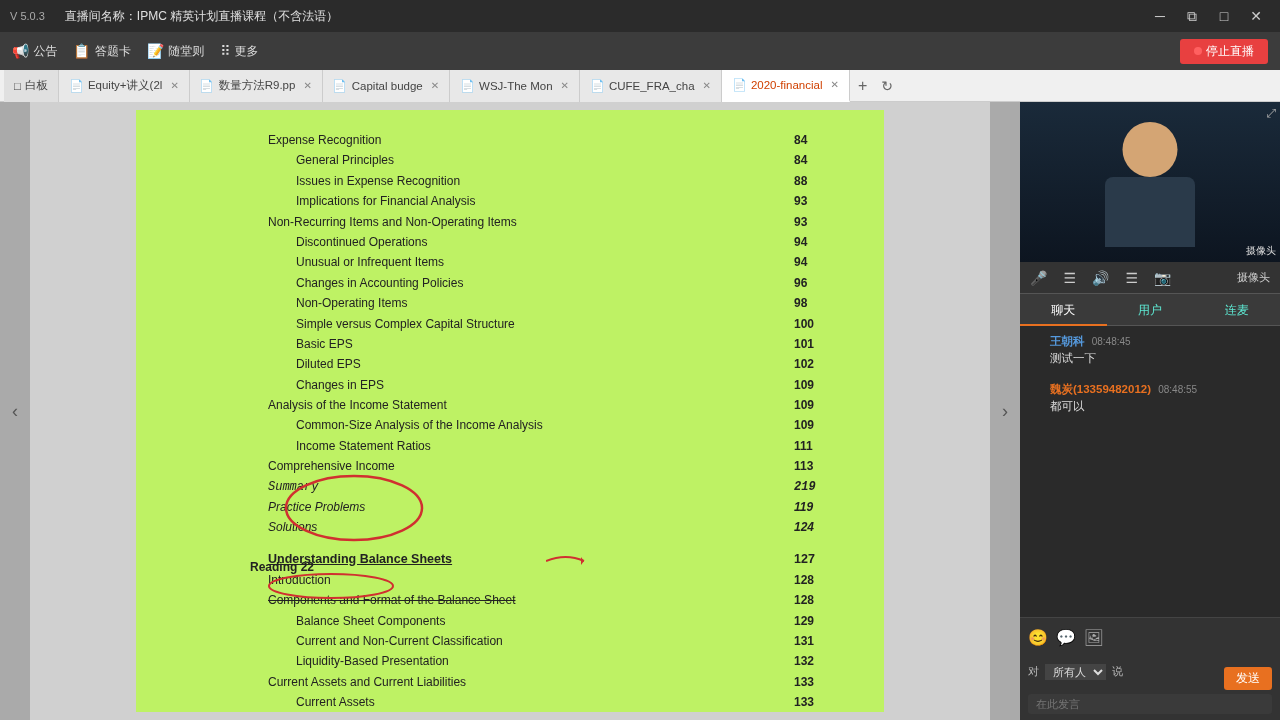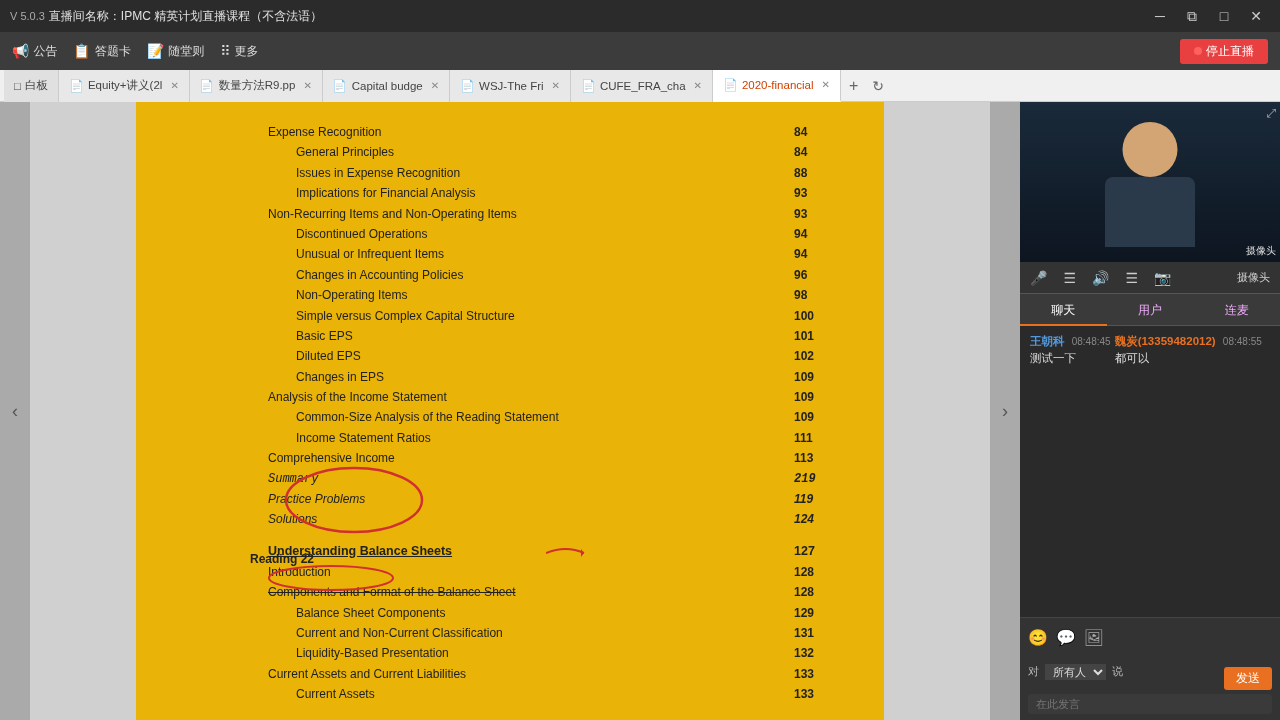--- a/index.html
+++ b/index.html
@@ -1,21 +1,21 @@
 <!DOCTYPE html>
 <html><head>
   <meta charset="utf-8">
   <style>
     * { margin: 0; padding: 0; box-sizing: border-box; }
     body { width: 1280px; height: 720px; overflow: hidden; background: #c8c8c8; font-family: 'Microsoft YaHei', Arial, sans-serif; font-size: 13px; }
 
     
     .top-bar {
       height: 32px; background: #2b2b2b; display: flex; align-items: center;
-      padding: 0 10px; color: #e0e0e0; font-size: 12px; gap: 4px;
+      padding: 0 10px; color: #e0e0e0; font-size: 12px; gap: 20px;
     }
     .version-tag { color: #aaa; font-size: 11px; }
     .top-controls { margin-left: auto; display: flex; gap: 4px; }
     .top-ctrl-btn { width: 28px; height: 22px; background: transparent; border: none; color: #ccc; cursor: pointer; font-size: 14px; display: flex; align-items: center; justify-content: center; }
 
     
     .toolbar-row {
       height: 38px; background: #3c3c3c; display: flex; align-items: center;
       padding: 0 12px; gap: 16px;
     }
@@ -58,21 +58,21 @@
       flex-shrink: 0; z-index: 10;
     }
 
     
     .content-area {
       flex: 1; background: #d0d0d0; display: flex; align-items: stretch; position: relative;
     }
 
     
     .pdf-viewer {
-      flex: 1; background: #eab308; margin: 0 auto;
+      flex: 1; background: #bef264; margin: 8px auto;
       overflow: hidden; position: relative;
       max-width: 748px; width: 100%;
     }
     .pdf-page {
       padding: 20px 50px 20px 100px; font-size: 12.5px; color: #222;
       line-height: 1.7; position: relative;
     }
 
     
     .toc-entry { display: flex; justify-content: space-between; align-items: baseline; }
@@ -114,28 +114,28 @@
     .ctrl-icon { color: #ccc; font-size: 14px; cursor: pointer; }
     .camera-label { color: #ccc; font-size: 11px; margin-left: auto; }
 
     
     .chat-tabs {
       height: 32px; background: #3a3a3a; display: flex; 
       border-bottom: 1px solid #555;
     }
     .chat-tab {
       flex: 1; text-align: center; height: 32px; line-height: 32px;
-      color: #f0abfc; font-size: 12px; cursor: pointer;
+      color: #5eead4; font-size: 12px; cursor: pointer;
     }
     .chat-tab.active { color: #fff; border-bottom: 2px solid #e87020; }
 
     
     .chat-messages {
       flex: 1; overflow-y: auto; padding: 8px 10px; display: flex;
-      gap: 4px; background: #2a2a2a;
+      flex-direction: column; gap: 16px; background: #2a2a2a; margin-left: 20px;
     }
     .chat-msg { font-size: 11.5px; }
     .chat-msg .sender { color: #e87020; font-weight: bold; }
     .chat-msg .sender.blue { color: #5599dd; }
     .chat-msg .time { color: #888; font-size: 10px; margin-left: 4px; }
     .chat-msg .msg-text { color: #ddd; margin-top: 2px; }
 
     
     .chat-input-area {
       border-top: 1px solid #444; padding: 6px 8px; background: #333;
@@ -208,21 +208,21 @@
     <span>数量方法R9.pp</span>
     <span class="tab-close">✕</span>
   </div>
   <div class="tab">
     <span class="tab-icon">📄</span>
     <span>Capital budge</span>
     <span class="tab-close">✕</span>
   </div>
   <div class="tab">
     <span class="tab-icon">📄</span>
-    <span>WSJ-The Fri</span>
+    <span>WSJ-The Mon</span>
     <span class="tab-close">✕</span>
   </div>
   <div class="tab">
     <span class="tab-icon">📄</span>
     <span>CUFE_FRA_cha</span>
     <span class="tab-close">✕</span>
   </div>
   <div class="tab active">
     <span class="tab-icon" style="color:#e87020;">📄</span>
     <span>2020-financial</span>
@@ -291,21 +291,21 @@
         </div>
         <div class="toc-entry level3">
           <span class="toc-title">Changes in EPS</span>
           <span class="toc-page">109</span>
         </div>
         <div class="toc-entry level2">
           <span class="toc-title">Analysis of the Income Statement</span>
           <span class="toc-page">109</span>
         </div>
         <div class="toc-entry level3">
-          <span class="toc-title">Common-Size Analysis of the Reading Statement</span>
+          <span class="toc-title">Common-Size Analysis of the Income Analysis</span>
           <span class="toc-page">109</span>
         </div>
         <div class="toc-entry level3">
           <span class="toc-title">Income Statement Ratios</span>
           <span class="toc-page">111</span>
         </div>
         <div class="toc-entry level2">
           <span class="toc-title">Comprehensive Income</span>
           <span class="toc-page">113</span>
         </div>

